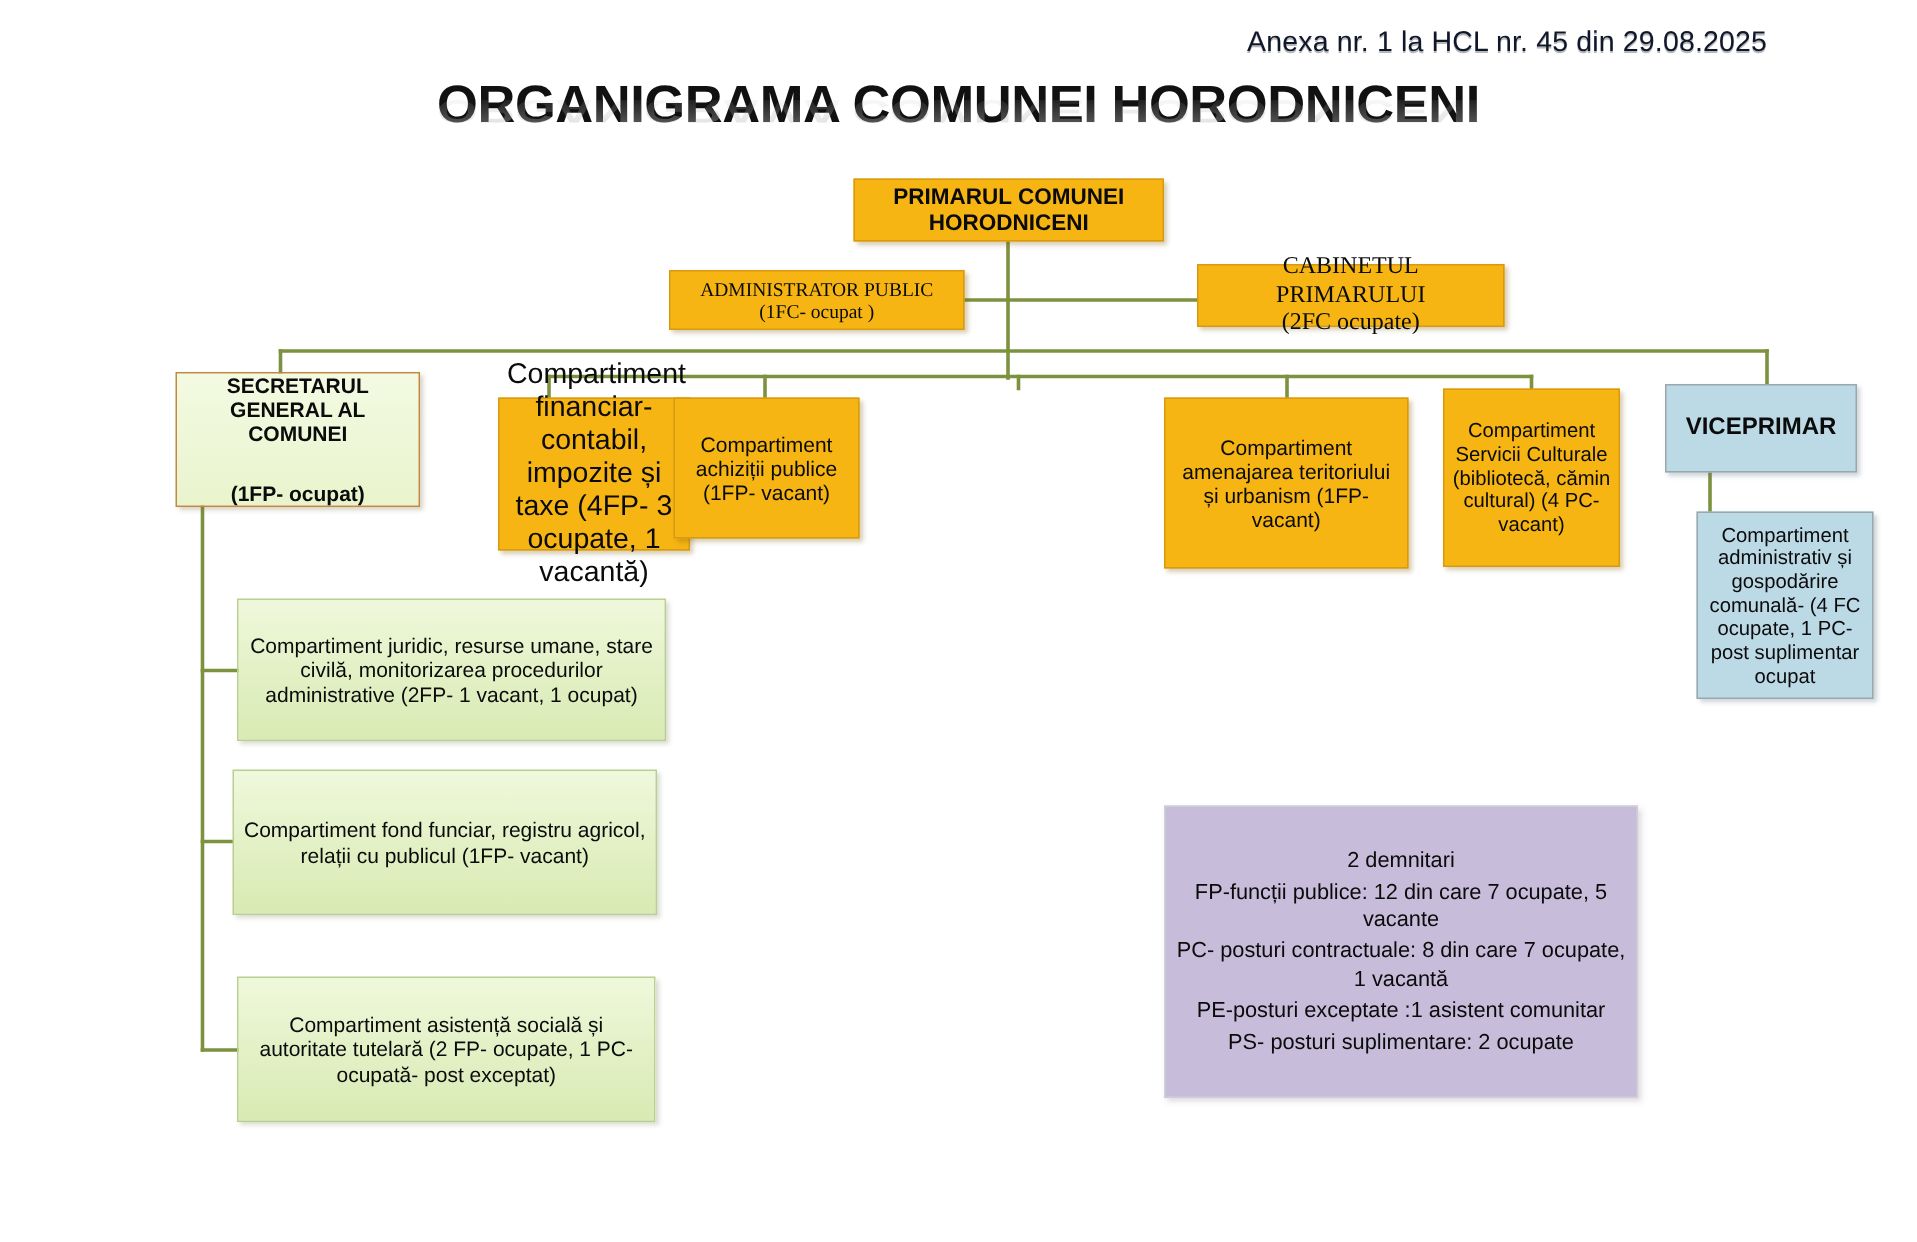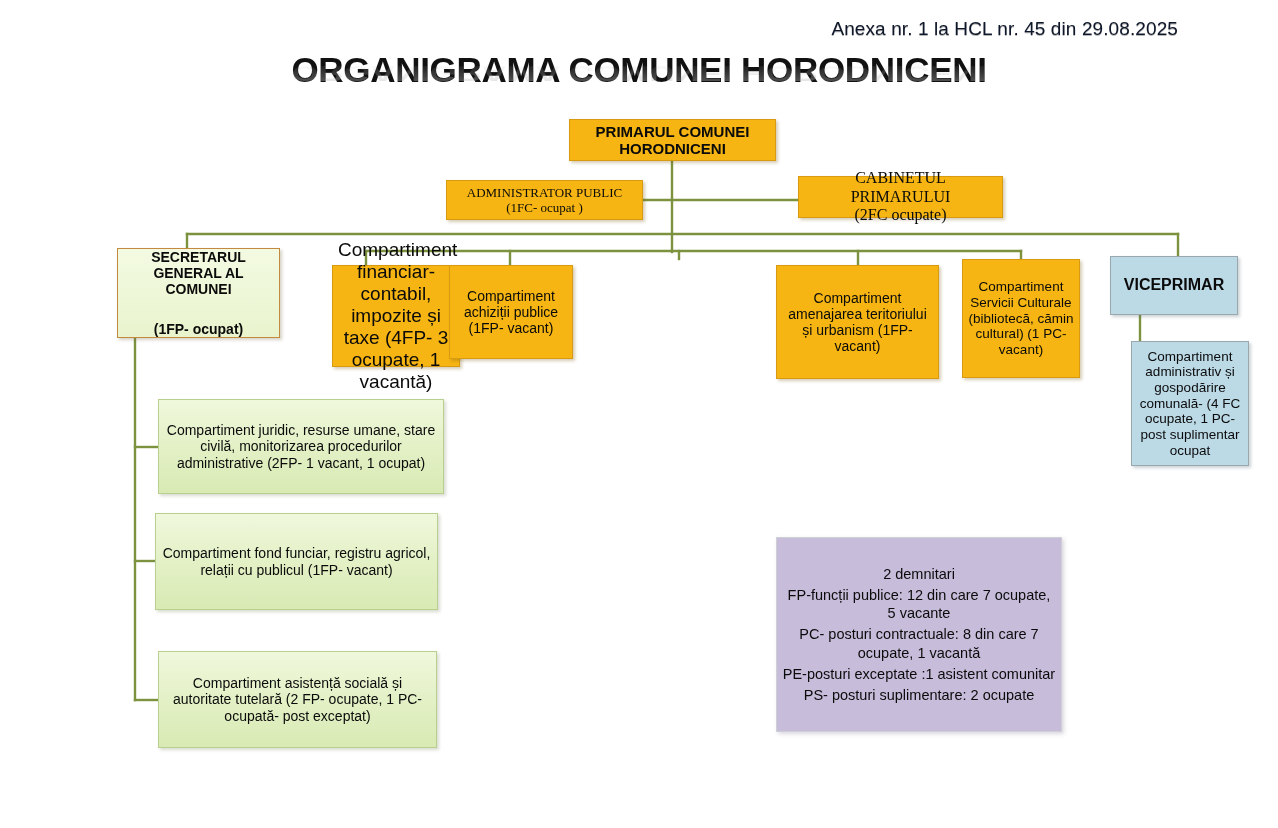--- a/index.html
+++ b/index.html
@@ -170,40 +170,40 @@
   <div class="node n-orange" style="left:449px; top:265px; width:124px; height:94px; font-size:14px;">
     <span>Compartiment achiziții publice (1FP- vacant)</span>
   </div>
 
 
   <div class="node n-orange" style="left:776px; top:265px; width:163px; height:114px; font-size:14px;align-items:center;">
     <span>Compartiment amenajarea teritoriului și urbanism (1FP-vacant)</span>
   </div>
 
   <div class="node n-orange" style="left:962px; top:259px; width:118px; height:119px; font-size:13.5px;">
-    <span>Compartiment Servicii Culturale (bibliotecă, cămin cultural) (1 PC- vacant)</span>
+    <span>Compartiment Servicii Culturale (bibliotecă, cămin cultural) (4 PC- vacant)</span>
   </div>
 
   <div class="node n-blue" style="left:1131px; top:341px; width:118px; height:125px; font-size:13.5px;">
     <span>Compartiment administrativ și gospodărire comunală- (4 FC ocupate, 1 PC- post suplimentar ocupat</span>
   </div>
 
   <div class="node n-green" style="left:158px; top:399px; width:286px; height:95px; font-size:14px;">
     <span>Compartiment juridic, resurse umane, stare civilă, monitorizarea procedurilor administrative (2FP- 1 vacant, 1 ocupat)</span>
   </div>
 
   <div class="node n-green" style="left:155px; top:513px; width:283px; height:97px; font-size:14px;">
     <span>Compartiment fond funciar, registru agricol, relații cu publicul (1FP- vacant)</span>
   </div>
 
   <div class="node n-green" style="left:158px; top:651px; width:279px; height:97px; font-size:14px;">
     <span>Compartiment asistență socială și autoritate tutelară  (2 FP- ocupate, 1 PC- ocupată- post exceptat)</span>
   </div>
 
-  <div class="node n-purple" style="left:776px; top:537px; width:286px; height:195px; font-size:14.5px;
+  <div class="node n-purple" style="left:776px; top:537px; width:316px; height:195px; font-size:14.5px;
               flex-direction:column; justify-content:center; gap:3px; line-height:1.26;">
     <span>2 demnitari</span>
     <span>FP-funcții publice: 12 din care 7 ocupate, 5 vacante</span>
     <span>PC- posturi contractuale: 8 din care 7 ocupate, 1 vacantă</span>
     <span>PE-posturi exceptate :1  asistent comunitar</span>
     <span>PS- posturi suplimentare: 2 ocupate</span>
   </div>
 
 </div>
 

